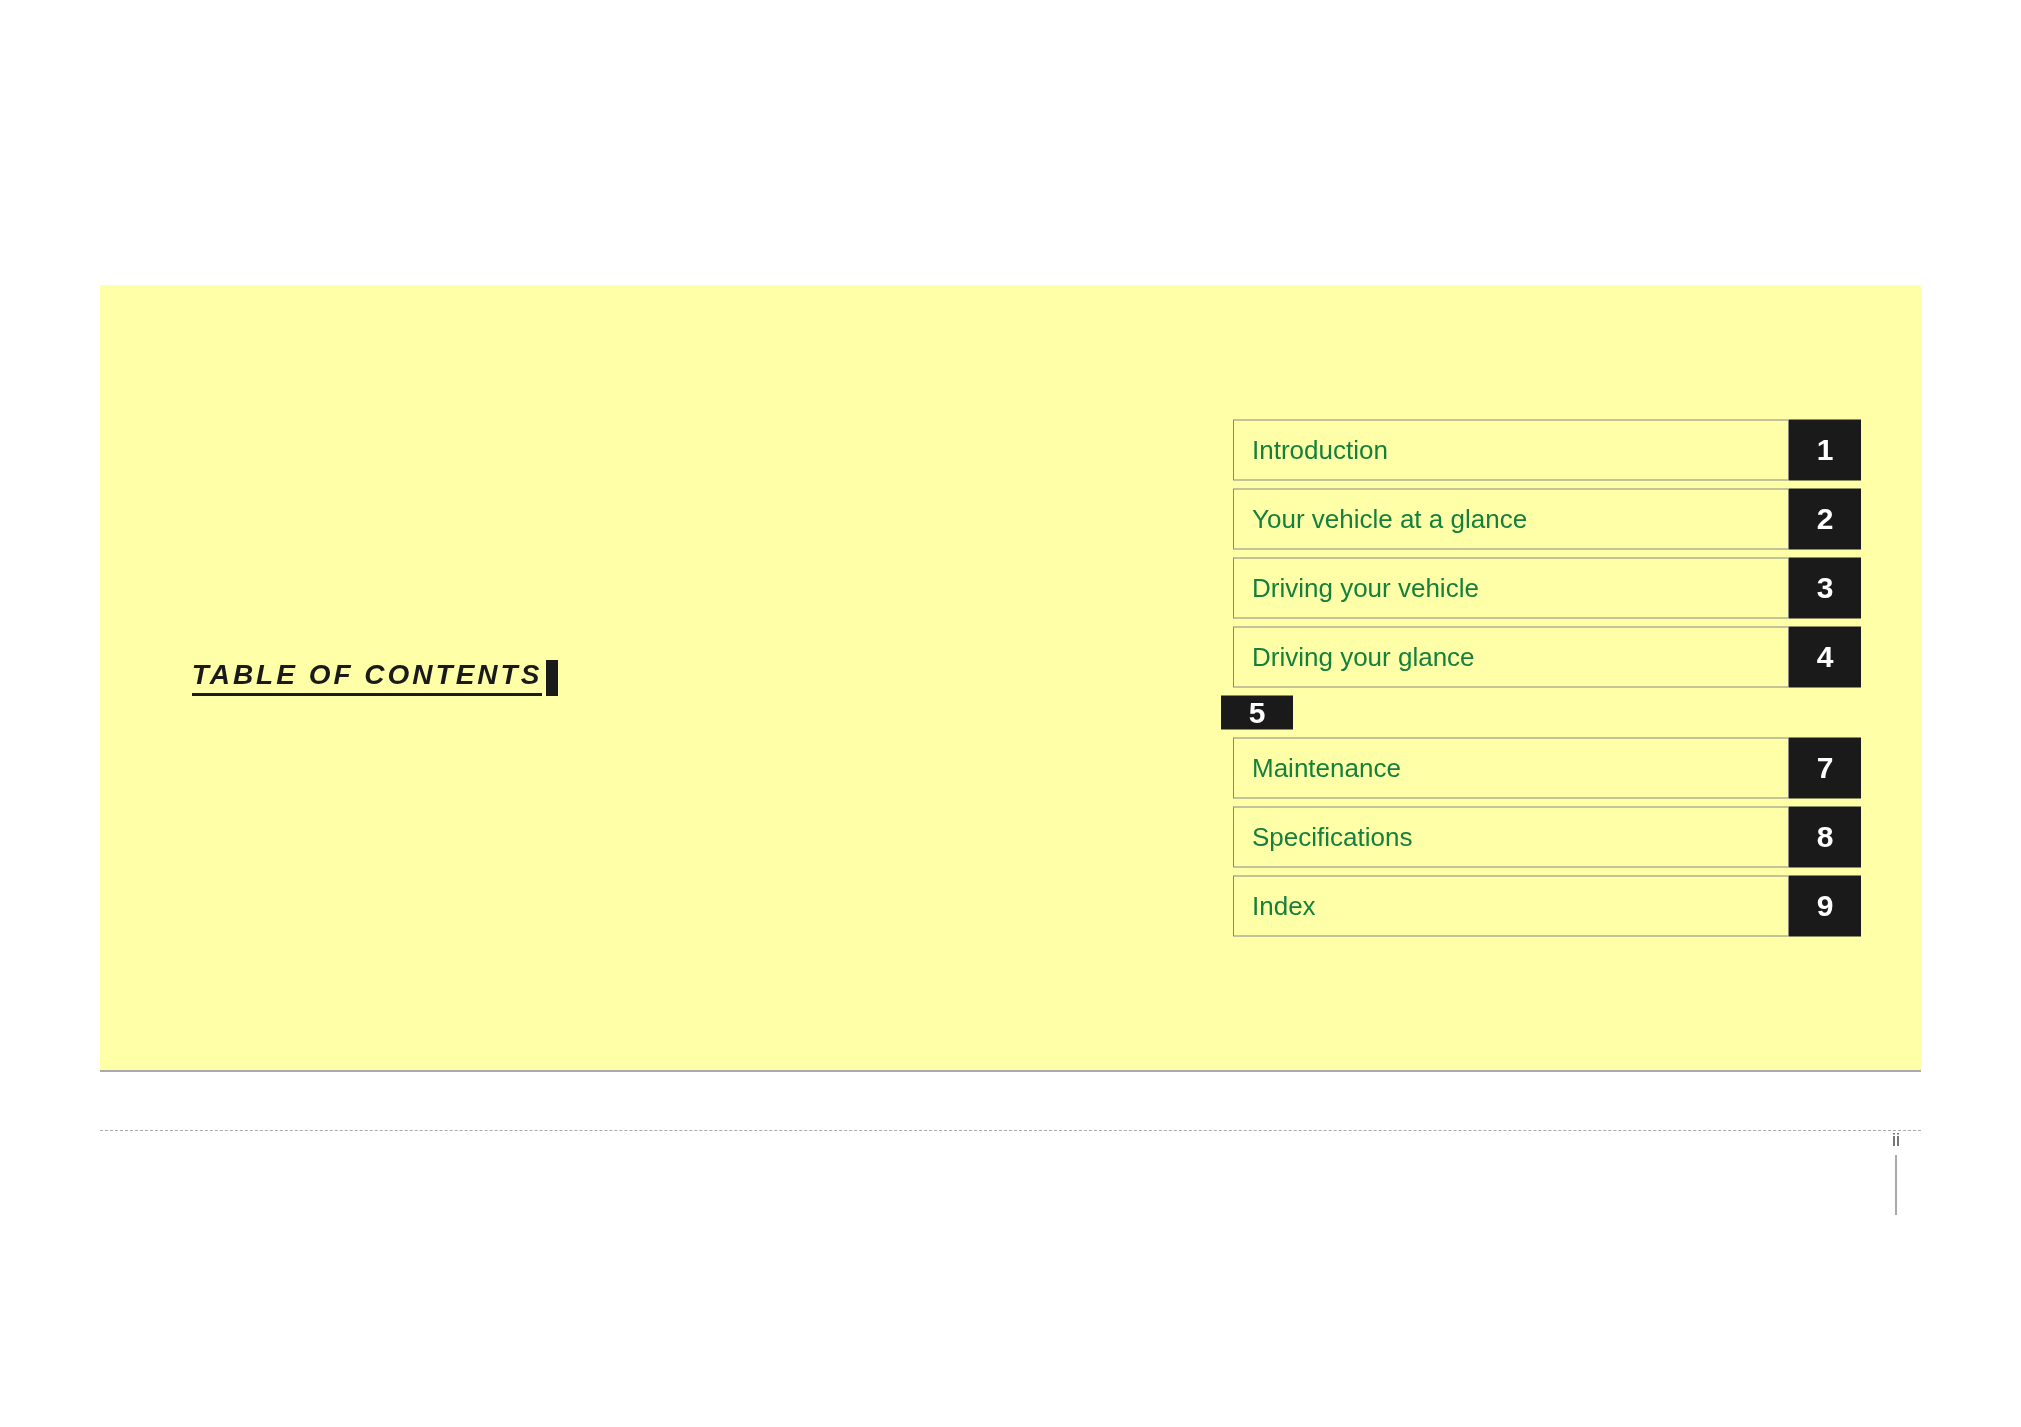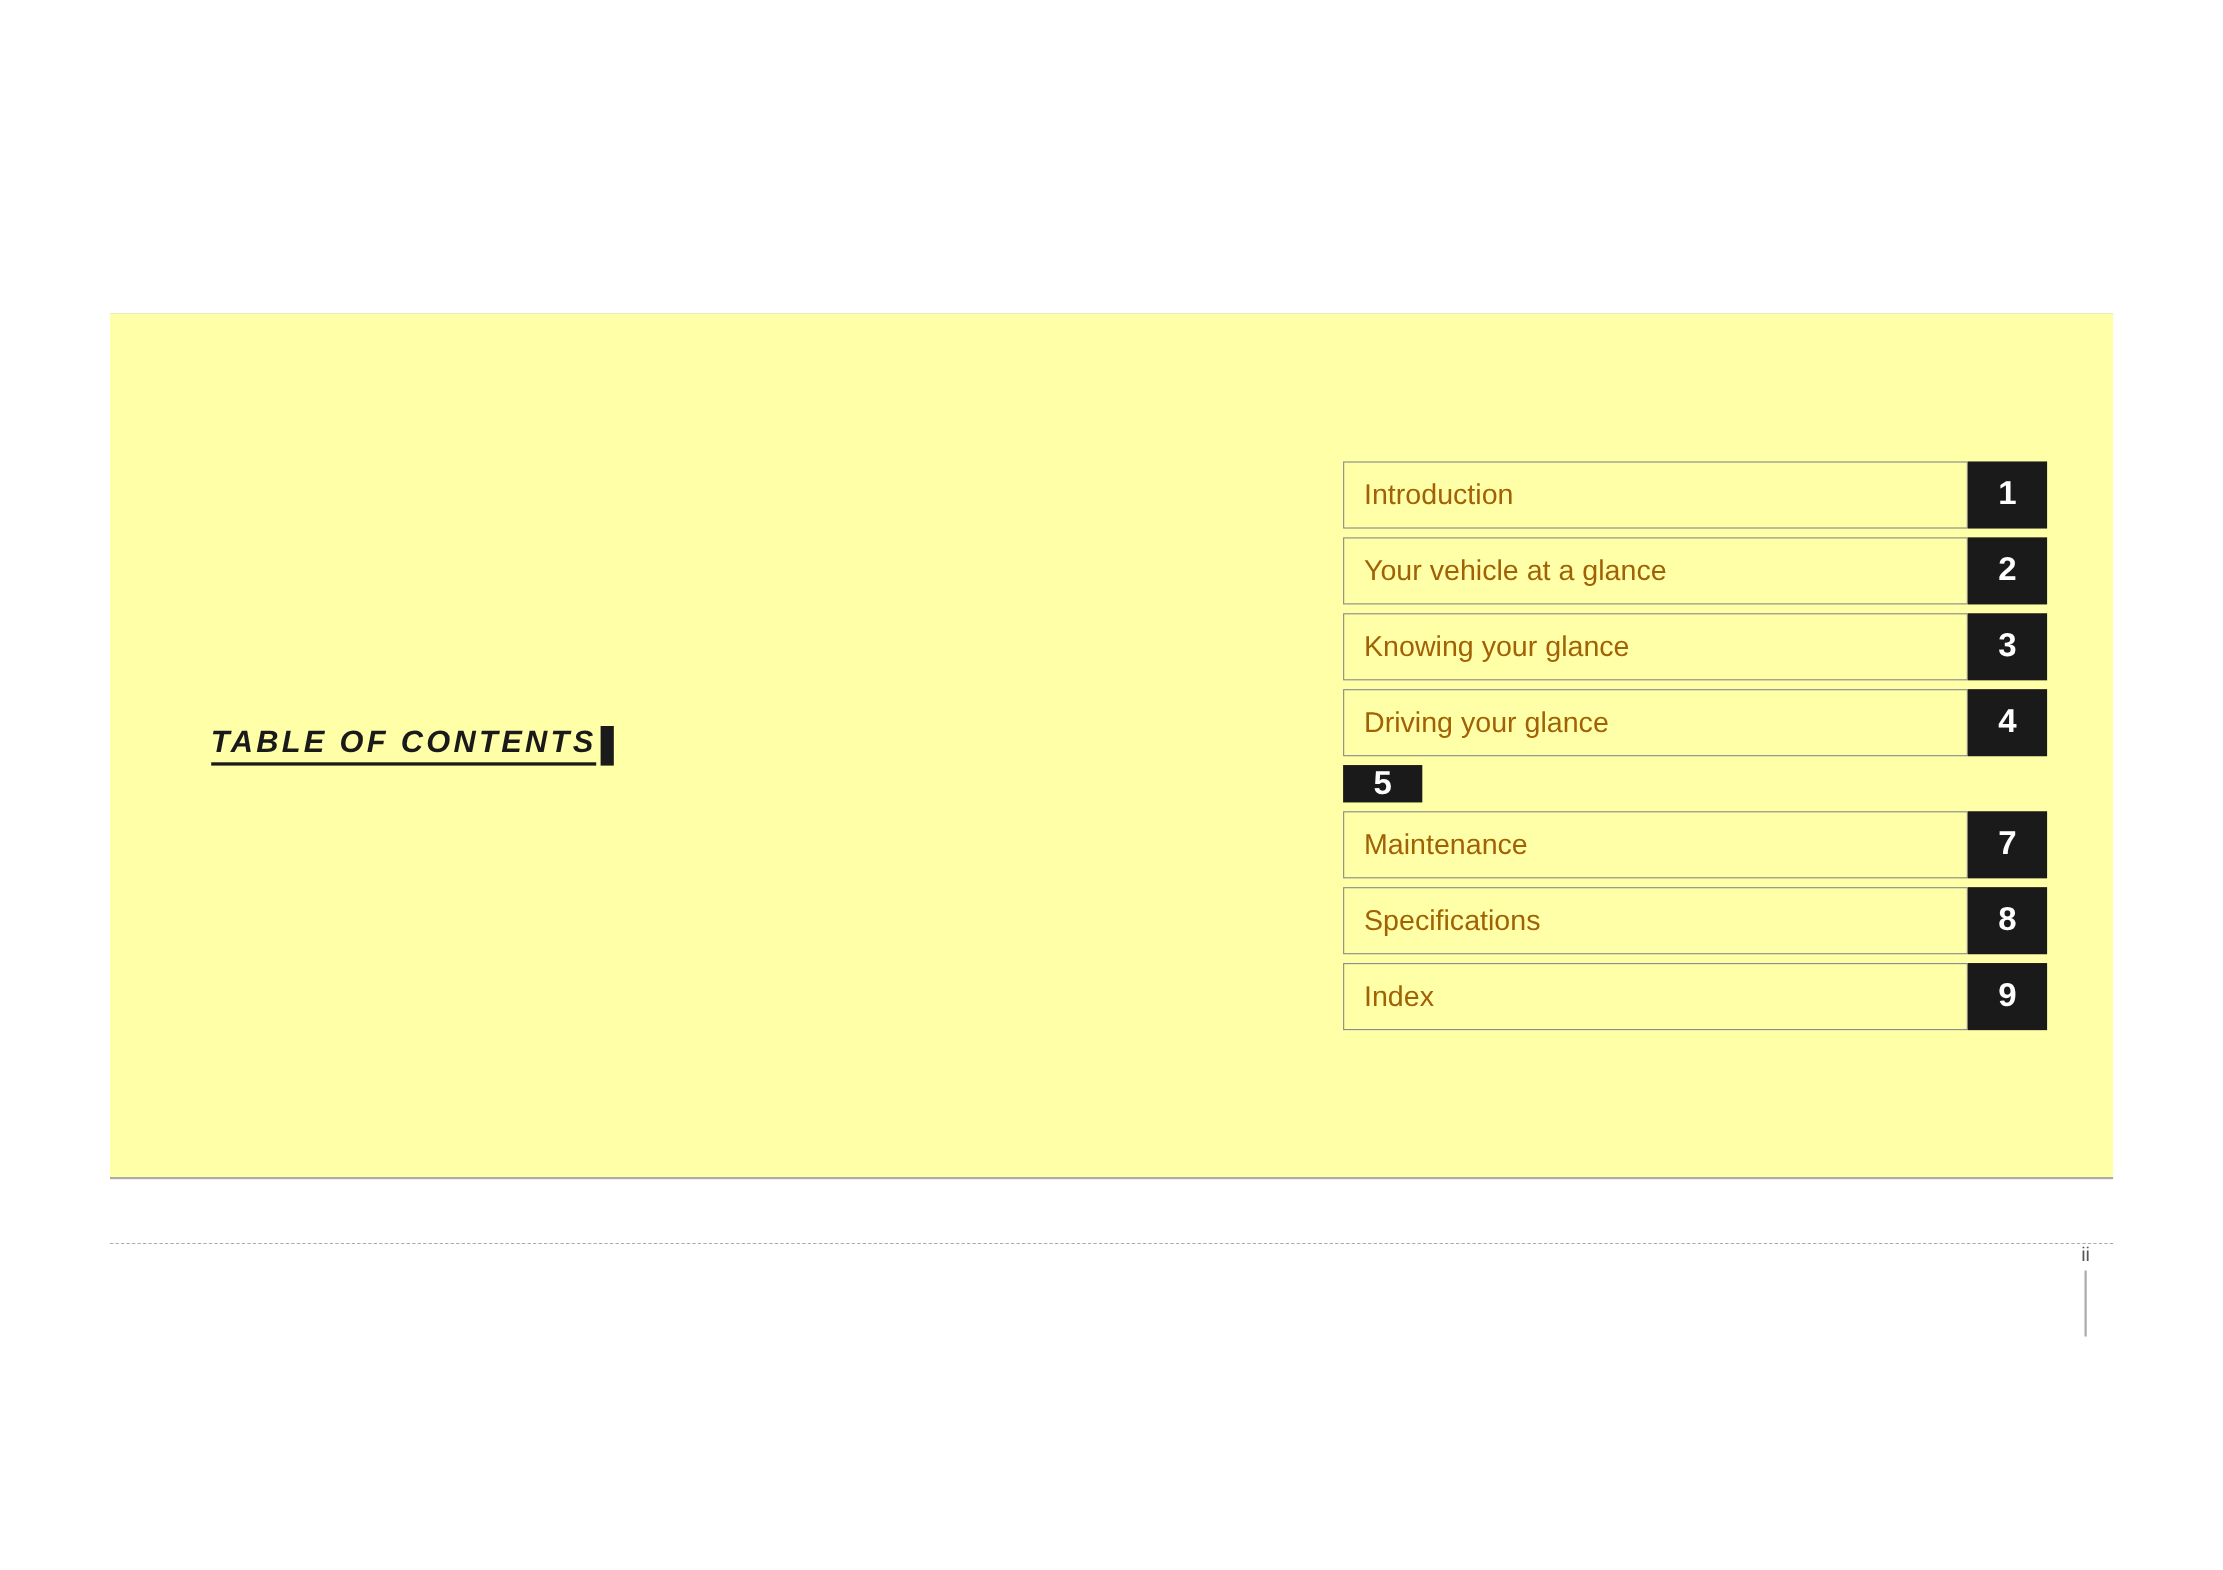--- a/index.html
+++ b/index.html
@@ -128,24 +128,25 @@
     .toc-row:last-child {
       margin-bottom: 0;
     }
 
     .toc-item-label {
       flex: 1;
       border: 1.5px solid #888888;
       background: #ffffa8;
       padding: 14px 18px;
       font-size: 26px;
-      color: #a16207;
-      font-family: Arial, sans-serif;
-      display: flex;
-      align-items: center;
+      color: #15803d;
+      font-family: Arial, sans-serif;
+      display: flex;
+      align-items: center;
+      margin-left: 12px;
     }
 
     .toc-item-number {
       width: 72px;
       background: #1a1a1a;
       color: #ffffff;
       font-size: 30px;
       font-weight: bold;
       display: flex;
       align-items: center;
@@ -197,21 +198,21 @@
     <div class="toc-items-container">
     <div class="toc-row">
           <div class="toc-item-label">Introduction</div>
           <div class="toc-item-number">1</div>
         </div>
         <div class="toc-row">
           <div class="toc-item-label">Your vehicle at a glance</div>
           <div class="toc-item-number">2</div>
         </div>
         <div class="toc-row">
-          <div class="toc-item-label">Knowing your glance</div>
+          <div class="toc-item-label">Driving your vehicle</div>
           <div class="toc-item-number">3</div>
         </div>
         <div class="toc-row">
           <div class="toc-item-label">Driving your glance</div>
           <div class="toc-item-number">4</div>
         </div>
         <div class="toc-row">
           <div class="toc-item-number">5</div>
         </div>
         <div class="toc-row">

